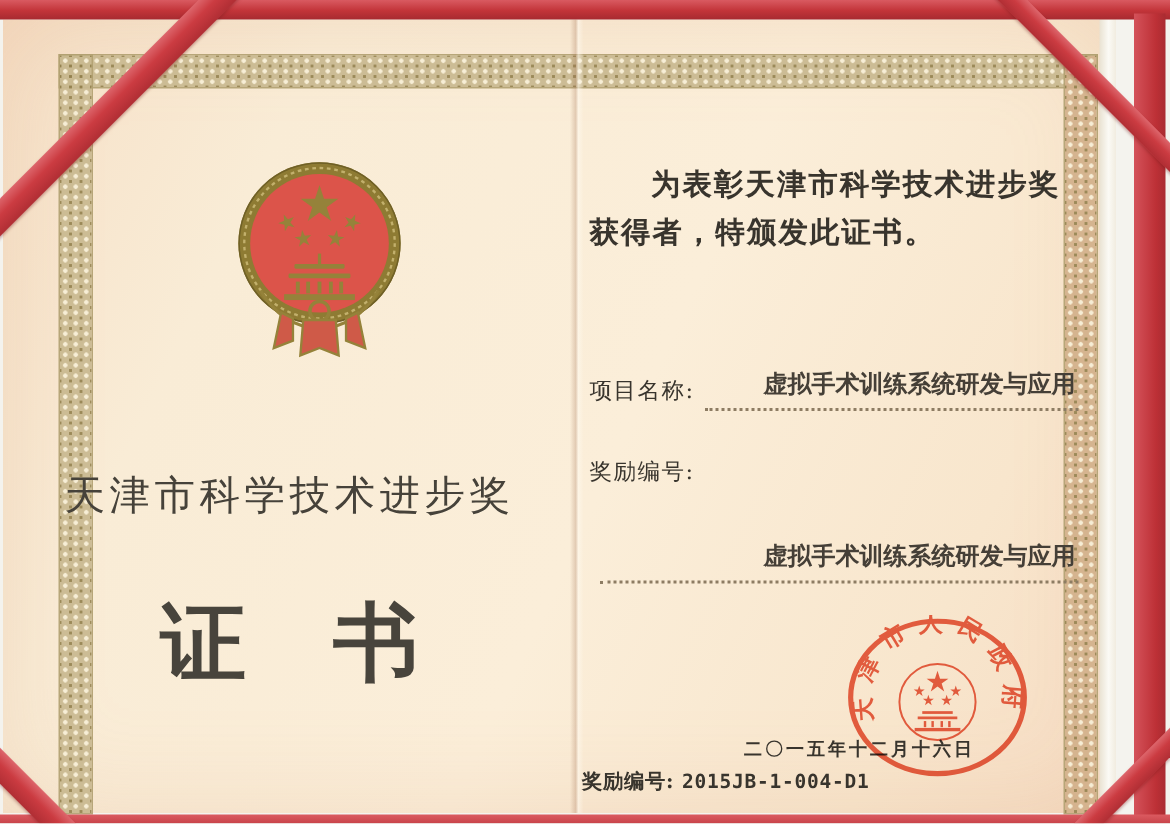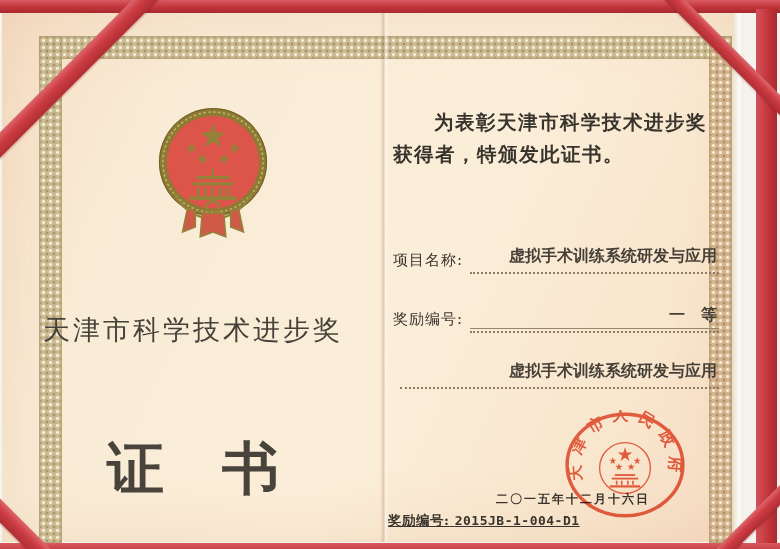--- a/index.html
+++ b/index.html
@@ -48,40 +48,40 @@
   .c-br{left:620px;top:400px;width:160px;height:149px;}
   .c-br .strip{left:-10px;top:108px;transform:rotate(-45deg);height:14px;}
   .c-bl{left:0;top:429px;width:120px;height:120px;}
   .c-bl .strip{left:-135px;top:88px;transform:rotate(45deg);height:17px;}
 
   
   .emblem{position:absolute;left:152px;top:88px;width:118px;height:144px;}
   .award-title{position:absolute;left:10px;top:299px;width:362px;text-align:center;
     font-size:27px;font-weight:400;color:#46423a;letter-spacing:3px;white-space:nowrap;}
   .cert-label{position:absolute;left:10px;top:378px;width:362px;text-align:center;
-    font-size:57px;font-weight:700;color:#48443c;letter-spacing:58px;text-indent:58px;white-space:nowrap;margin-top:40px;}
+    font-size:57px;font-weight:700;color:#48443c;letter-spacing:58px;text-indent:58px;white-space:nowrap;}
 
   
   .citation{position:absolute;left:391px;top:94px;width:334px;font-size:19.5px;line-height:32px;
     color:#38342d;font-weight:600;letter-spacing:1.5px;text-indent:2.1em;}
   .field{position:absolute;left:391px;width:326px;display:flex;align-items:flex-end;}
   .f1{top:233px;}.f2{top:292px;}.f3{top:348px;}
   .field-label{font-size:15px;font-weight:400;color:#38342d;letter-spacing:1px;white-space:nowrap;}
   .field-value{flex:1;margin-left:7px;text-align:right;font-size:16px;font-weight:600;
     color:#453f37;position:relative;padding:0 2px 3px;white-space:nowrap;}
   .field-value::after{content:"";position:absolute;left:0;right:0;bottom:-4px;
     border-bottom:2px dotted #8d7c63;}
   .with-solid::before{content:"";position:absolute;left:0;right:0;bottom:0;
     border-bottom:1px solid #97896f;}
   .seal{position:absolute;left:558px;top:397px;width:130px;height:114px;z-index:4;
     mix-blend-mode:multiply;opacity:.93;}
   .date{position:absolute;left:494px;top:478px;width:234px;font-size:12px;color:#38342d;
     font-weight:700;letter-spacing:2px;text-align:left;z-index:3;white-space:nowrap;}
   .award-no{position:absolute;left:386px;top:499px;font-size:13.5px;color:#38342d;
-    font-weight:600;letter-spacing:.5px;z-index:3;white-space:nowrap;text-decoration:underline;}
+    font-weight:600;letter-spacing:.5px;z-index:3;white-space:nowrap;}
   .award-no .num{font-family:"DejaVu Sans Mono","Liberation Mono",monospace;font-size:13px;letter-spacing:.5px;}
 </style>
 </head>
 <body>
 
 <div class="scan">
 
   <div class="frame-top"></div>
   <div class="frame-right"></div>
   <div class="frame-bottom"></div>
@@ -127,21 +127,20 @@
     <div class="cert-label">证书</div>
 
     <div class="citation">为表彰天津市科学技术进步奖获得者，特颁发此证书。</div>
 
     <div class="field f1">
       <span class="field-label">项目名称:</span>
       <span class="field-value">虚拟手术训练系统研发与应用</span>
     </div>
     <div class="field f2">
       <span class="field-label">奖励编号:</span>
-      <span class="field-value with-solid">一　等</span>
     </div>
     <div class="field f3">
       <span class="field-value">虚拟手术训练系统研发与应用</span>
     </div>
 
     <div class="date">二〇一五年十二月十六日</div>
 
     <div class="award-no">
       <span>奖励编号:</span>
       <span class="num">2015JB-1-004-D1</span>

